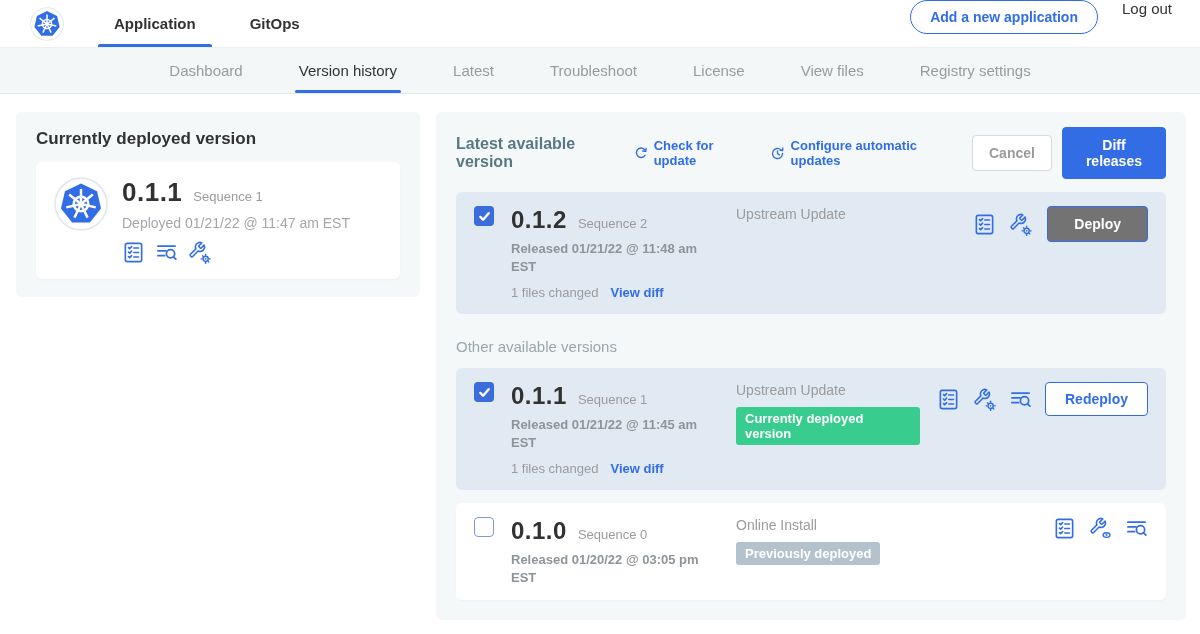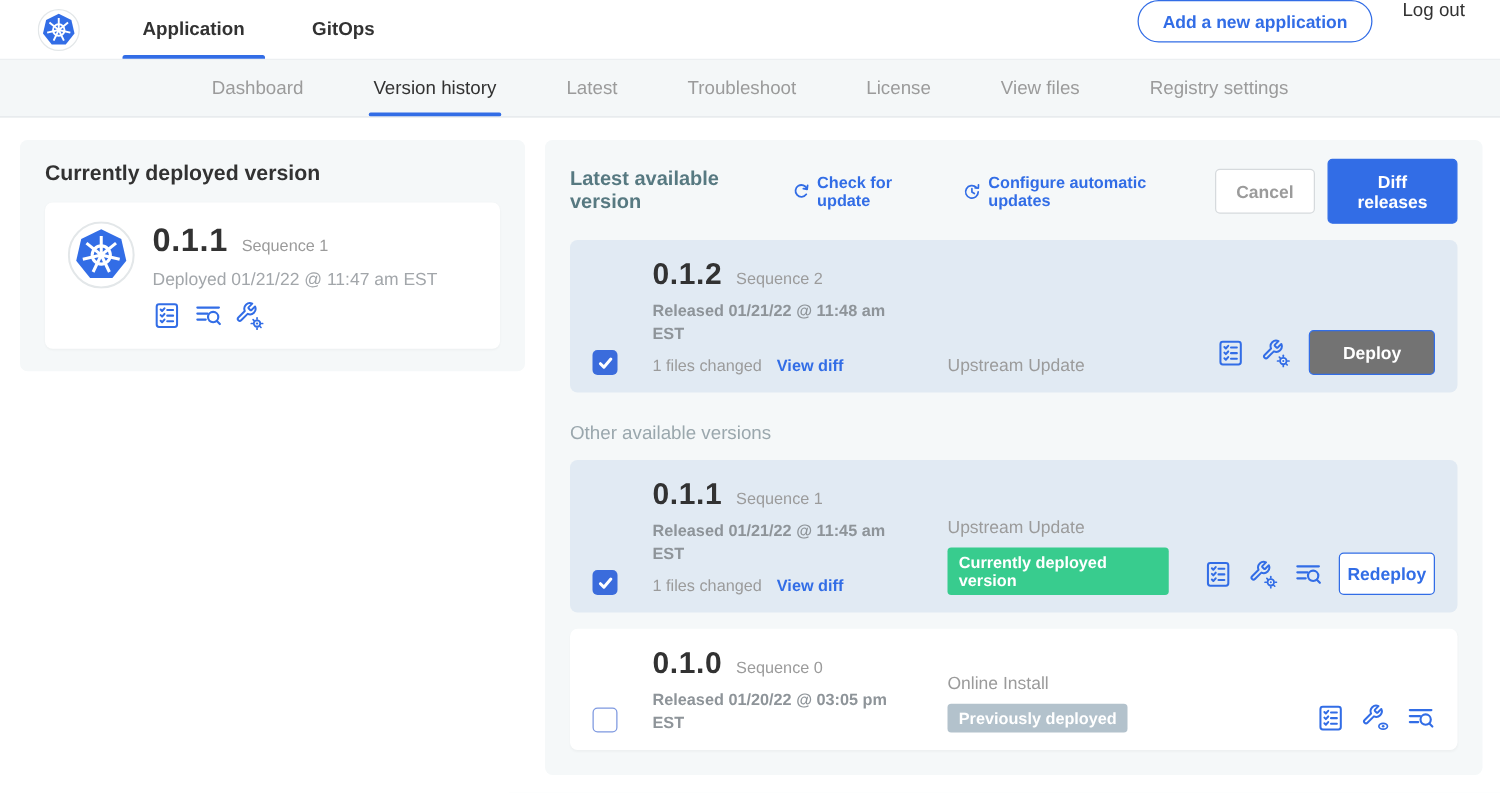--- a/index.html
+++ b/index.html
@@ -58,24 +58,24 @@
   .link-action svg { width:17px; height:17px; }
   .btn { font-family:inherit; font-weight:bold; font-size:14px; border-radius:4px;
     cursor:pointer; }
   .btn-cancel { background:#fff; border:1px solid #d6dadd; color:#9b9b9b;
     padding:9px 16px; margin-left:auto; }
   .btn-primary { background:#326de6; border:1px solid #326de6; color:#fff;
     padding:9px 14px; margin-left:10px; }
   .btn-deploy { background:#737373; border:1px solid #326de6; color:#fff;
     padding:9px 26px; margin-left:2px; }
   .btn-outline { background:#fff; border:1px solid #326de6; color:#326de6;
-    padding:8px 6px; margin-left:0; }
+    padding:8px 19px; margin-left:0; }
 
   .version-row { border-radius:6px; margin-top:13px; padding:14px 18px;
-    display:flex; align-items:flex-end; gap:28px; }
+    display:flex; align-items:flex-start; gap:17px; }
   .version-row.highlight { background:#e1eaf3; }
   .version-row.plain { background:#fff; box-shadow:0 1px 2px rgba(0,0,0,0.03); }
   .checkbox { width:20px; height:20px; border-radius:4px; flex:none; cursor:pointer;
     display:flex; align-items:center; justify-content:center; }
   .checkbox.checked { background:#3b6cdc; }
   .checkbox.unchecked { background:#fff; border:1px solid #7d98e0; }
   .checkbox svg { width:13px; height:13px; }
   .ver-info { width:196px; flex:none; }
   .released { font-size:13px; font-weight:bold; color:#8e9499; margin-top:6px; line-height:1.35; }
   .files-line { margin-top:10px; font-size:13px; color:#9b9b9b; display:flex; gap:12px; }

